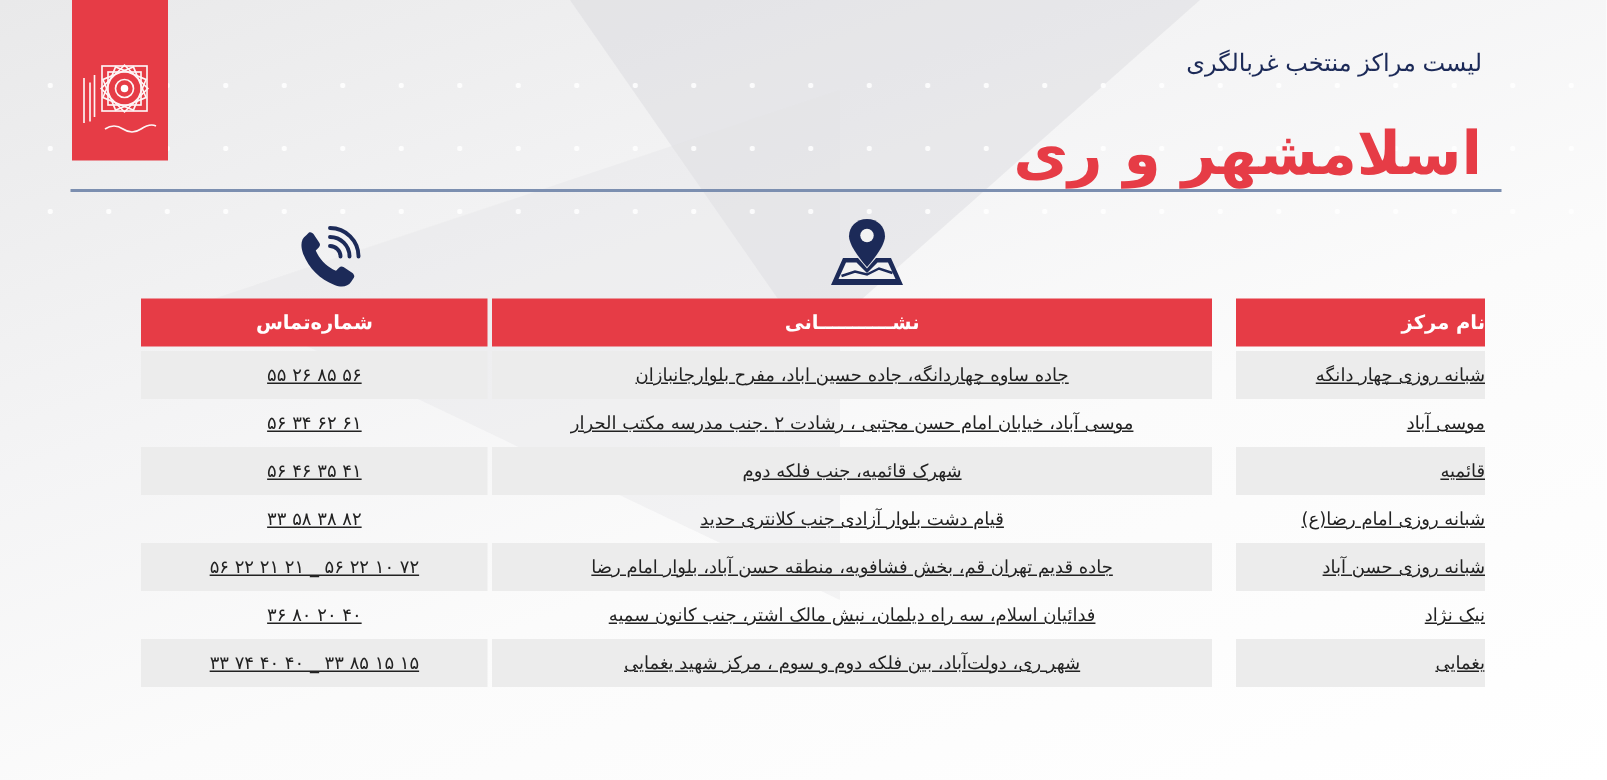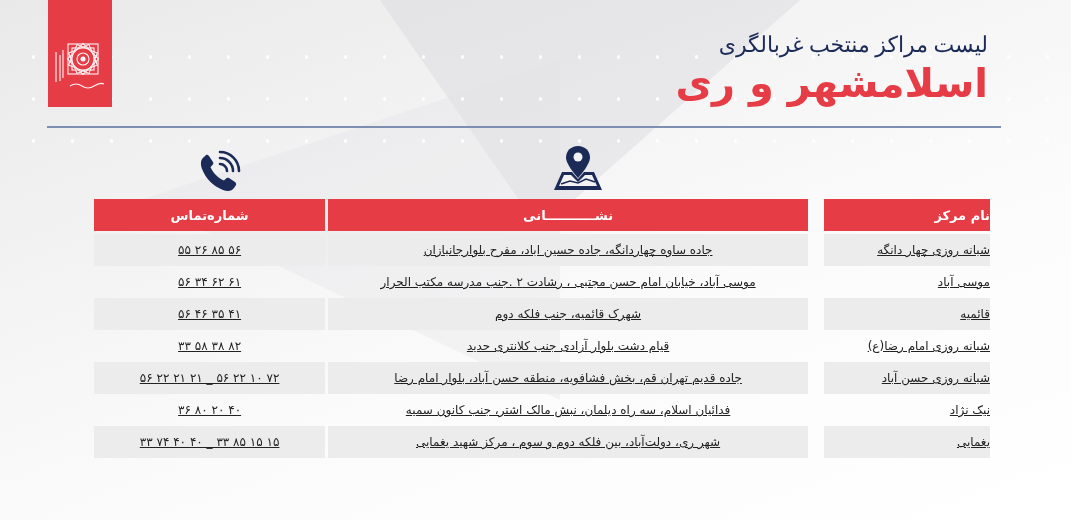--- a/index.html
+++ b/index.html
@@ -37,26 +37,26 @@
       background: #e63c46;
     }
     .logo svg { position: absolute; left: 0; top: 0; }
     .header-line {
       position: absolute; left: 47px; top: 126px; width: 954px; height: 2px;
       background: #7c8fb0;
     }
     .subtitle {
       position: absolute; right: 83px; top: 32px;
       direction: rtl; text-align: right;
-      font-family: Liberation Serif, serif;
-      font-size: 22px; color: #1c2a58; letter-spacing: -0.5px;
+      font-family: Liberation Sans, sans-serif;
+      font-size: 16px; color: #1c2a58; letter-spacing: -0.5px;
       white-space: nowrap;
     }
     .title {
-      position: absolute; right: 83px; top: 60px;
+      position: absolute; right: 83px; top: 80px;
       direction: rtl; text-align: right;
       font-family: "DejaVu Sans", sans-serif;
       font-weight: bold; font-size: 40px; color: #e63c46; letter-spacing: -1px;
       white-space: nowrap;
     }
     .icon-phone { position: absolute; left: 198px; top: 150px; width: 44px; height: 42px; }
     .icon-map   { position: absolute; left: 552px; top: 144px; width: 52px; height: 48px; }
 
     .table {
       position: absolute; left: 94px; top: 199px; width: 896px;

